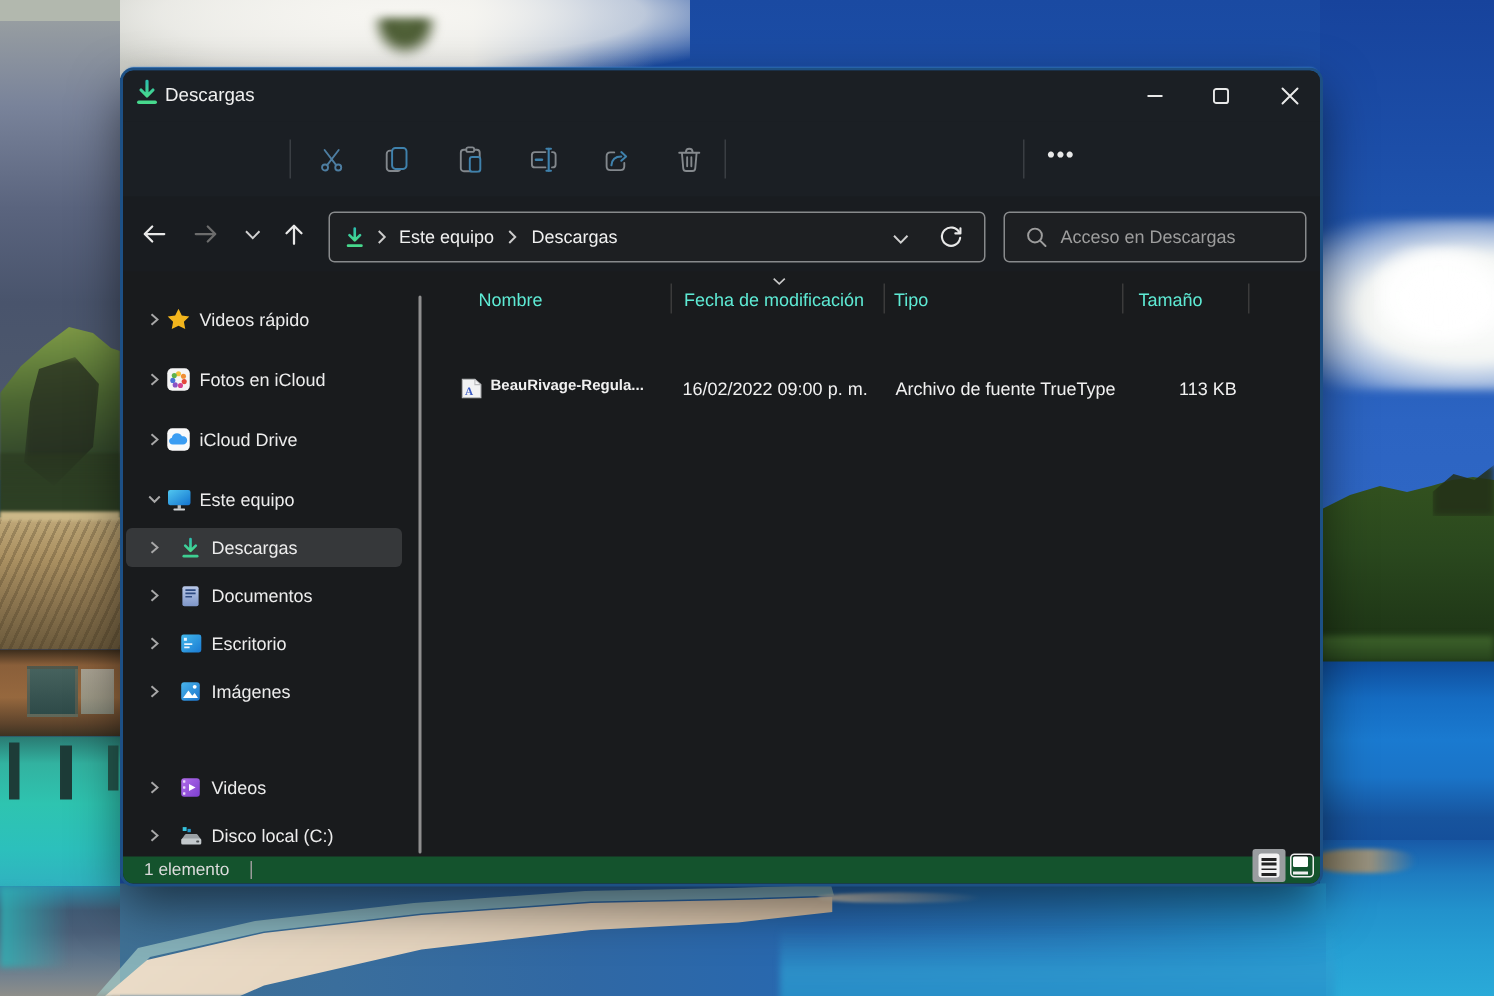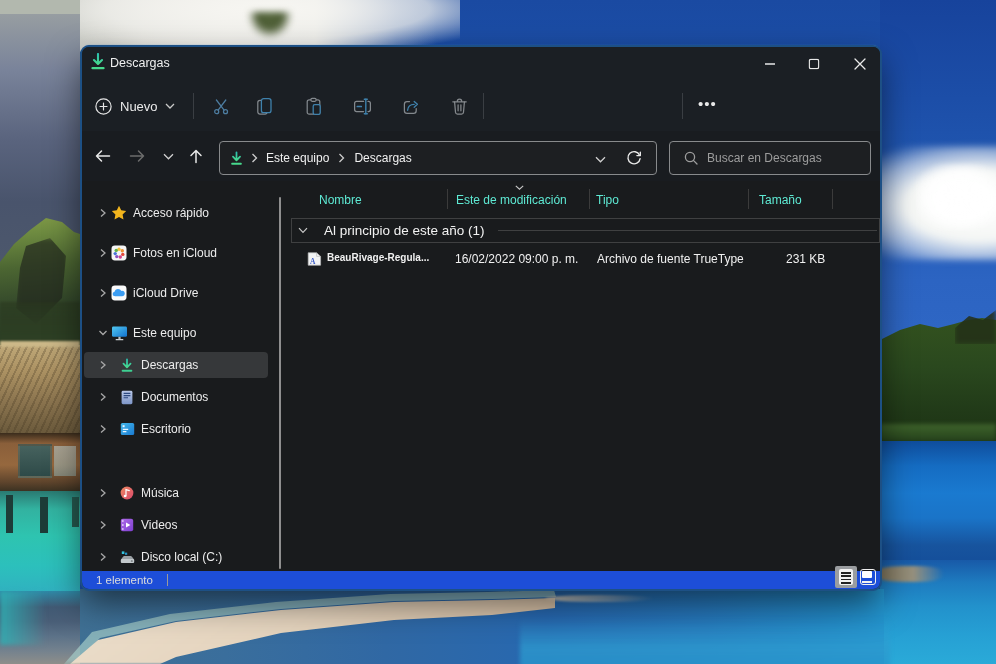--- a/index.html
+++ b/index.html
@@ -15,21 +15,21 @@
     position:absolute; left:82px; top:47px; width:798px; height:542px;
     background:#1c1f23; border-radius:7px;
     box-shadow:0 0 0 2px #1d5085, 0 -3px 1px -1px #3b82d4, 0 14px 34px rgba(0,0,0,0.55);
     overflow:hidden;
     color:#e8e8e8; font-size:12px;
   }
   .titlebar { position:absolute; left:0; top:0; right:0; height:34px; background:#1b1f24; }
   .toolbar  { position:absolute; left:0; top:34px; right:0; height:50px; background:#1b1f24; }
   .addrrow  { position:absolute; left:0; top:84px; right:0; height:50px; background:#191c20; }
   .mainarea { position:absolute; left:0; top:134px; right:0; bottom:18px; background:#191b1d; }
-  .statusbar{ position:absolute; left:0; bottom:0; right:0; height:18px; background:#1d4ed8; }
+  .statusbar{ position:absolute; left:0; bottom:0; right:0; height:18px; background:#14532d; }
 
   .ticon { position:absolute; left:9px; top:6px; width:14px; height:17px; }
   .ttext { position:absolute; left:28px; top:9px; font-size:12.5px; color:#f0f0f0; }
 
   .wbtn { position:absolute; top:0; width:45px; height:34px; }
   .wbtn svg { position:absolute; left:50%; top:50%; transform:translate(-50%,-50%); }
 
   
   .tb-item { position:absolute; top:0; height:50px; display:flex; align-items:center; color:#eaeaea; font-size:13px; }
   .sep { position:absolute; top:12px; width:1px; height:26px; background:#3a3e43; }
@@ -151,30 +151,20 @@
         </svg>
       </div>
     <div class="wbtn" style="left:755px;">
         <svg width="12" height="12" viewBox="0 0 12 12">
           <path d="M1 1 L11 11 M11 1 L1 11" stroke="#eaeaea" stroke-width="1.3" stroke-linecap="round"></path>
         </svg>
       </div>
   </div>
 
   <div class="toolbar">
-    <div class="tb-item" style="left:13px;">
-      <svg width="17" height="17" viewBox="0 0 17 17" style="margin-right:8px;">
-          <circle cx="8.5" cy="8.5" r="7.6" fill="none" stroke="#e4e4e4" stroke-width="1.2"></circle>
-          <path d="M8.5 5 V12 M5 8.5 H12" stroke="#e4e4e4" stroke-width="1.2" stroke-linecap="round"></path>
-        </svg>
-      <span>Nuevo</span>
-      <svg class="chev" width="10" height="6" viewBox="0 0 10 6">
-          <path d="M1 1 L5 5 L9 1" stroke="#c9c9c9" stroke-width="1.3" fill="none"></path>
-        </svg>
-    </div>
     <div class="sep" style="left:111px;"></div>
 
     <svg class="abs" style="left:130px;top:16px;" width="19" height="19" viewBox="0 0 19 19">
       <g stroke="#4d7da1" stroke-width="1.25" fill="none" stroke-linecap="round">
         <circle cx="4.7" cy="14.7" r="2"></circle>
           <circle cx="13.5" cy="14.7" r="2"></circle>
         <path d="M6.1 13.1 L13.8 3 M12.1 13.1 L4.4 3"></path>
       </g>
     </svg>
 
@@ -267,37 +257,37 @@
           <path d="M13.6 5.2 A6.1 6.1 0 1 0 14.1 8.6" stroke="#e8e8e8" stroke-width="1.4" fill="none" stroke-linecap="round"></path>
           <path d="M14.3 2.2 V5.6 H10.9" fill="none" stroke="#e8e8e8" stroke-width="1.4" stroke-linecap="round" stroke-linejoin="round"></path>
         </svg>
     </div>
 
     <div class="box" id="searchbox">
       <svg style="margin-left:14px;flex:none;" width="14" height="14" viewBox="0 0 14 14">
           <circle cx="6" cy="6" r="4.6" fill="none" stroke="#9d9d9d" stroke-width="1.3"></circle>
           <path d="M9.4 9.4 L13 13" stroke="#9d9d9d" stroke-width="1.3" stroke-linecap="round"></path>
         </svg>
-      <span style="margin-left:9px;font-size:12px;">Buscar en Descargas</span>
+      <span style="margin-left:9px;font-size:12px;">Acceso en Descargas</span>
     </div>
   </div>
 
   <div class="mainarea">
     <div id="sidebar">
 
       <div class="side-item" style="top:17px;">
         <svg class="s-chev" width="8" height="10" viewBox="0 0 8 10">
             <path d="M2 1.5 L6 5 L2 8.5" stroke="#a8a8a8" stroke-width="1.3" fill="none"></path>
           </svg>
         <span class="s-icon">
           <svg width="16" height="16" viewBox="0 0 16 16">
               <path d="M8 0.8 L10.2 5.3 L15.2 6 L11.6 9.5 L12.5 14.4 L8 12.1 L3.5 14.4 L4.4 9.5 L0.8 6 L5.8 5.3 Z" fill="#f2b51d"></path>
             </svg>
         </span>
-        <span>Acceso rápido</span>
+        <span>Videos rápido</span>
       </div>
 
       <div class="side-item" style="top:57px;">
         <svg class="s-chev" width="8" height="10" viewBox="0 0 8 10">
             <path d="M2 1.5 L6 5 L2 8.5" stroke="#a8a8a8" stroke-width="1.3" fill="none"></path>
           </svg>
         <span class="s-icon">
           <svg width="16" height="16" viewBox="0 0 16 16">
             <rect x="0.5" y="0.5" width="15" height="15" rx="3.4" fill="#f5f5f5"></rect>
             <circle cx="8" cy="4.2" r="1.7" fill="#f5c33b"></circle>
@@ -390,40 +380,40 @@
                   <stop offset="1" stop-color="#7e96c8"></stop>
                 </linearGradient>
               </defs>
             <rect x="1.6" y="0.8" width="10.8" height="13.4" rx="1.4" fill="url(#doc)"></rect>
             <path d="M3.6 3.4 H10.4 M3.6 5.6 H10.4 M3.6 7.8 H8" stroke="#2e4a80" stroke-width="1.1"></path>
           </svg>
         </span>
         <span>Documentos</span>
       </div>
 
-
-      <div class="side-item child" style="top:297px;">
+      <div class="side-item child" style="top:265px;">
         <svg class="s-chev" width="8" height="10" viewBox="0 0 8 10">
             <path d="M2 1.5 L6 5 L2 8.5" stroke="#a8a8a8" stroke-width="1.3" fill="none"></path>
           </svg>
         <span class="s-icon">
           <svg width="14" height="14" viewBox="0 0 14 14">
             <defs>
-                <linearGradient id="mus" x1="0" y1="0" x2="1" y2="1">
-                  <stop offset="0" stop-color="#ef8a62"></stop>
-                  <stop offset="1" stop-color="#d9486c"></stop>
+                <linearGradient id="img" x1="0" y1="0" x2="1" y2="1">
+                  <stop offset="0" stop-color="#49b4ea"></stop>
+                  <stop offset="1" stop-color="#1c74cc"></stop>
                 </linearGradient>
               </defs>
-            <circle cx="7" cy="7" r="6.4" fill="url(#mus)"></circle>
-            <path d="M6 10 V3.6 L9.3 4.6" stroke="#ffffff" stroke-width="1.2" fill="none" stroke-linecap="round"></path>
-            <circle cx="5" cy="10" r="1.3" fill="#ffffff"></circle>
-          </svg>
-        </span>
-        <span>Música</span>
-      </div>
+            <rect x="0.8" y="0.8" width="12.4" height="12.4" rx="2" fill="url(#img)"></rect>
+            <circle cx="9.8" cy="3.9" r="1.3" fill="#ffffff"></circle>
+            <path d="M2 11.4 L5.6 6.4 L8.2 9.8 L9.8 8 L12 11.4 Z" fill="#ffffff"></path>
+          </svg>
+        </span>
+        <span>Imágenes</span>
+      </div>
+
 
       <div class="side-item child" style="top:361px;">
         <svg class="s-chev" width="8" height="10" viewBox="0 0 8 10">
             <path d="M2 1.5 L6 5 L2 8.5" stroke="#a8a8a8" stroke-width="1.3" fill="none"></path>
           </svg>
         <span class="s-icon">
           <svg width="15" height="14" viewBox="0 0 15 14">
             <rect x="1.8" y="1.4" width="2.6" height="2.6" fill="#35c3dc"></rect>
             <rect x="5" y="2.6" width="2.2" height="2.2" fill="#2596c8"></rect>
             <path d="M1 9.6 L3 6.8 C3.3 6.3 3.8 6 4.4 6 H10.6 C11.2 6 11.7 6.3 12 6.8 L14 9.6 Z" fill="#9aa0a4"></path>
@@ -455,47 +445,40 @@
         </span>
         <span>Videos</span>
       </div>
       <div id="sscroll"></div>
     </div>
 
     <div id="filearea">
       <div class="hdr">
         <span style="left:29px;">Nombre</span>
         <div class="hsep" style="left:157px;"></div>
-        <span style="left:166px;">Este de modificación</span>
+        <span style="left:166px;">Fecha de modificación</span>
         <svg style="position:absolute;left:225px;top:4px;" width="9" height="5" viewBox="0 0 9 5">
             <path d="M0.8 0.8 L4.5 4.2 L8.2 0.8" stroke="#c8c8c8" stroke-width="1.1" fill="none"></path>
           </svg>
         <div class="hsep" style="left:299px;"></div>
         <span style="left:306px;">Tipo</span>
         <div class="hsep" style="left:458px;"></div>
         <span style="left:469px;">Tamaño</span>
         <div class="hsep" style="left:542px;"></div>
       </div>
-      <div class="group">
-        <svg style="margin-left:6px;flex:none;" width="10" height="7" viewBox="0 0 10 7">
-            <path d="M1 1.2 L5 5.4 L9 1.2" stroke="#c8c8c8" stroke-width="1.2" fill="none"></path>
-          </svg>
-        <span style="margin-left:16px;">Al principio de este año (1)</span>
-        <div class="gline"></div>
-      </div>
       <div class="frow">
         <svg style="position:absolute;left:15px;top:6px;" width="15" height="14" viewBox="0 0 15 14">
           <path d="M1.2 0.8 H9.6 L13.6 4.4 V13.2 H1.2 Z" fill="#f2f3f4" stroke="#b9babc" stroke-width="0.7"></path>
           <path d="M9.6 0.8 L9.6 4.4 H13.6" fill="none" stroke="#b9babc" stroke-width="0.7"></path>
           <text x="3" y="11.5" font-size="7.5" font-family="Liberation Serif, serif" fill="#3b5bc4" font-weight="bold">A</text>
         </svg>
         <span style="left:35px;font-size:10px;top:5.5px;font-weight:bold;">BeauRivage-Regula...</span>
         <span style="left:163px;text-align:center;">16/02/2022 09:00 p. m.</span>
         <span style="left:305px;">Archivo de fuente TrueType</span>
-        <span style="left:494px;">231 KB</span>
+        <span style="left:494px;">113 KB</span>
       </div>
     </div>
   </div>
 
   <div class="statusbar">
     <span style="position:absolute;left:14px;top:3px;font-size:11.5px;color:#dcdcdc;">1 elemento</span>
     <div style="position:absolute;left:85px;top:3px;width:1px;height:12px;background:#9a9a9a;"></div>
     <div style="position:absolute;right:23px;bottom:1px;width:22px;height:22px;background:#9a9da0;border-radius:2px;">
       <div style="position:absolute;left:4px;top:3px;width:14px;height:16px;background:#f2f2f2;border-radius:2px;"></div>
       <div style="position:absolute;left:6px;top:6px;width:10px;height:1.6px;background:#222;"></div>

